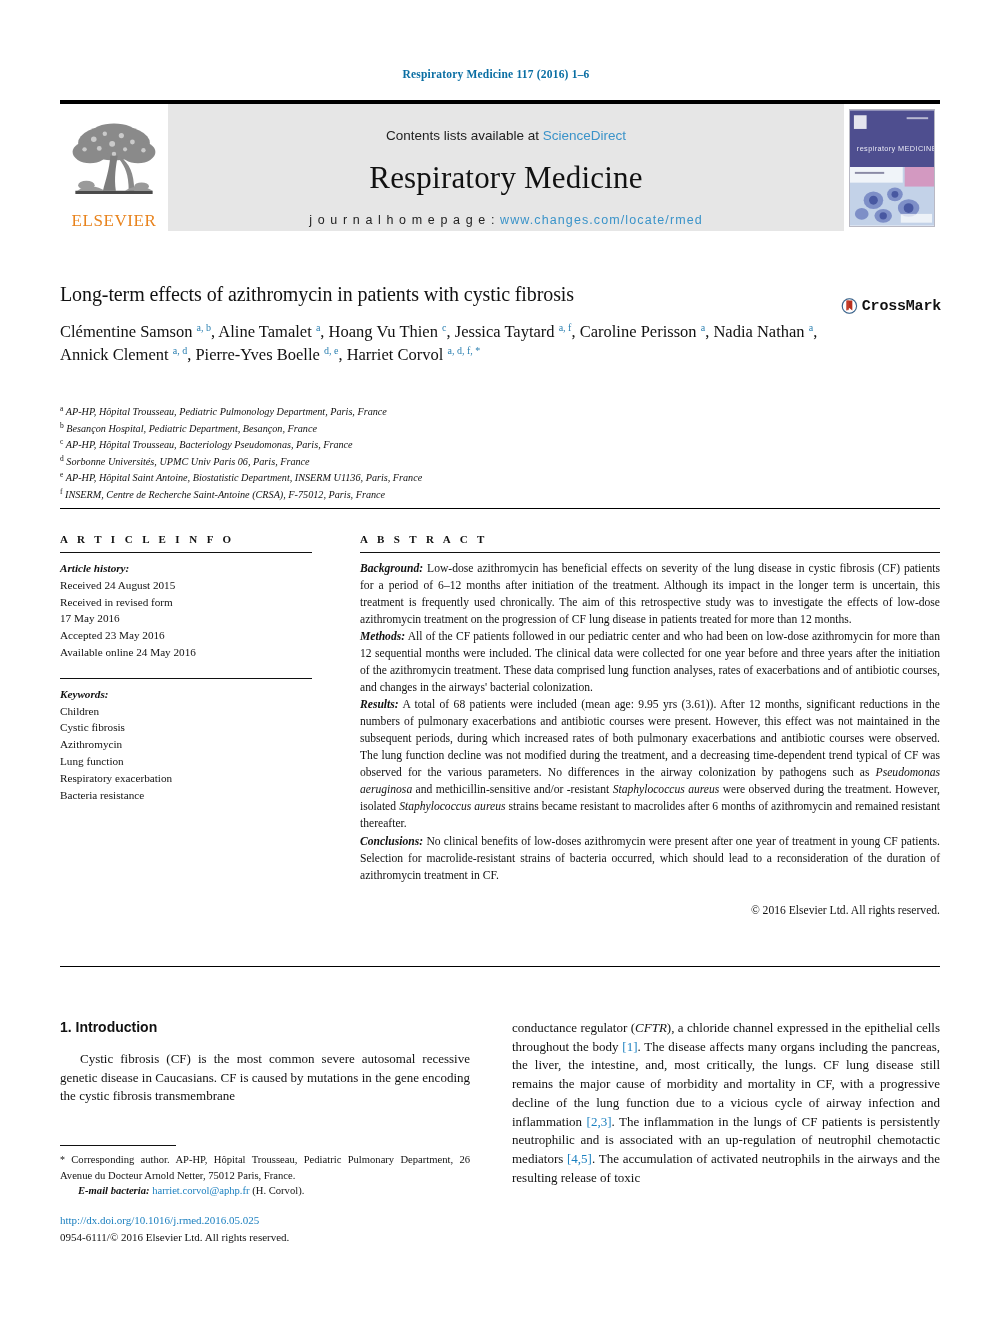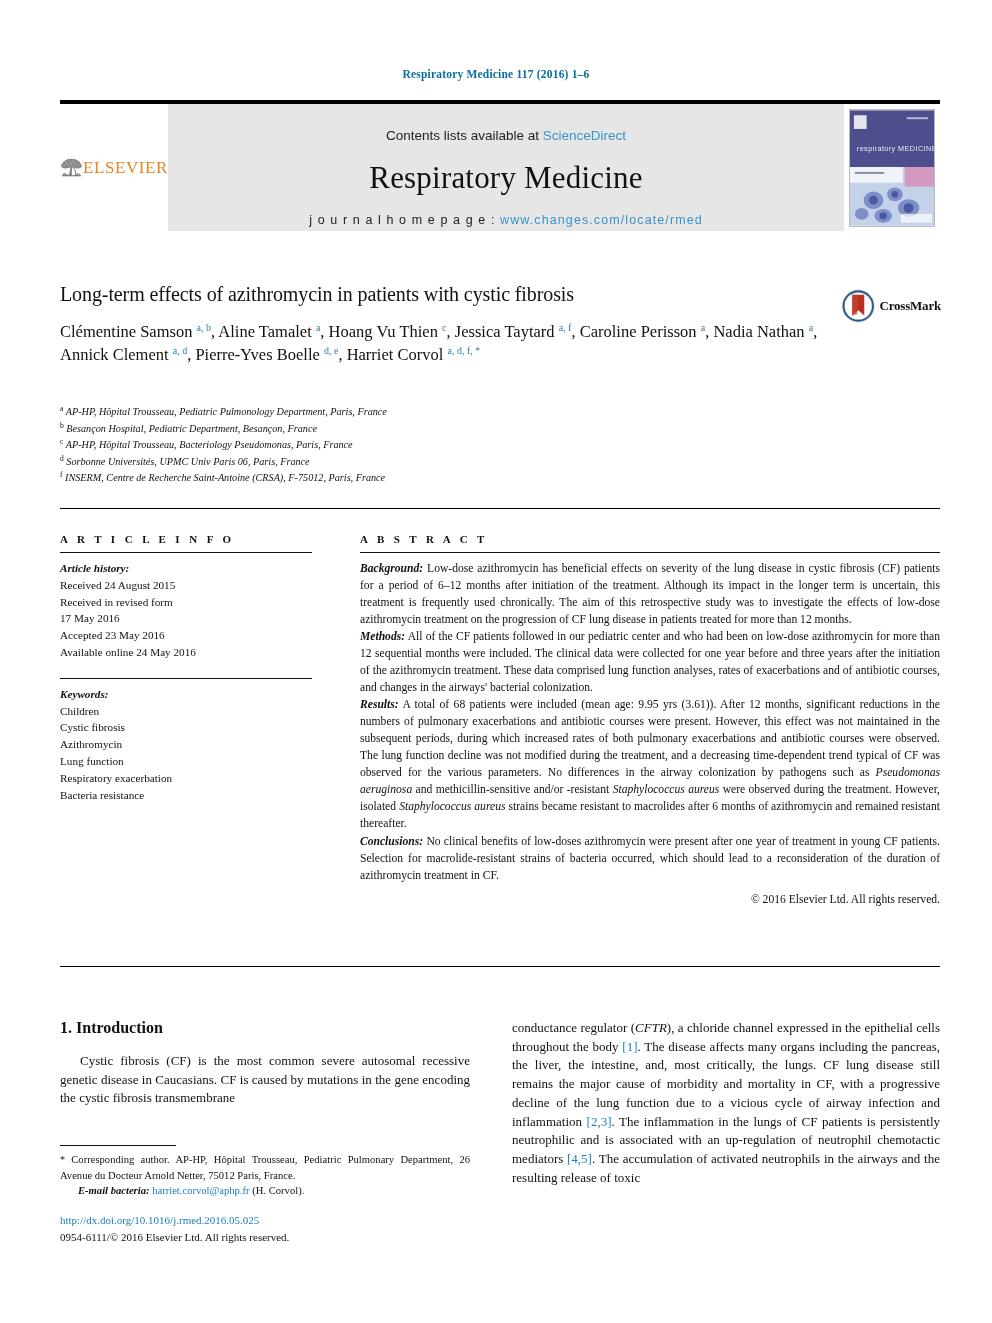--- a/index.html
+++ b/index.html
@@ -52,21 +52,21 @@
     display: flex;
     flex-direction: row;
     align-items: stretch;
     height: 127px;
   }
   .elsevier-logo {
     width: 108px;
     background: #fff;
     position: relative;
     display: flex;
-    flex-direction: row;
+    flex-direction: column;
     justify-content: flex-end;
     align-items: center;
     padding-bottom: 2px;
     box-sizing: border-box;
   }
   .elsevier-tree {
     width: 94px;
     height: 92px;
     margin-top: 4px;
   }
@@ -166,23 +166,23 @@
     height: 42px;
     display: flex;
     align-items: center;
     gap: 4px;
   }
   .crossmark-badge {
     width: 38px;
     height: 38px;
   }
   .crossmark-label {
-    font-family: Liberation Serif, serif;
+    font-family: Liberation Mono, monospace;
     font-weight: bold;
-    font-size: 13px;
+    font-size: 15px;
     color: #111;
     letter-spacing: -0.2px;
   }
 
   
   .affiliations {
     position: absolute;
     top: 404px;
     left: 60px;
     width: 700px;
@@ -259,21 +259,21 @@
     font-weight: bold;
   }
   .abstract-body i {
     font-style: italic;
   }
   .copyright {
     font-family: "Liberation Serif", serif;
     font-size: 11.6px;
     color: #111;
     text-align: right;
-    margin-top: 9px;
+    margin-top: 20px;
   }
 
   .sep-bottom {
     position: absolute;
     top: 966px;
     left: 60px;
     width: 880px;
     border-top: 1px solid #000;
   }
 
@@ -284,23 +284,23 @@
     left: 60px;
     width: 410px;
   }
   .body-right {
     position: absolute;
     top: 1019px;
     left: 512px;
     width: 428px;
   }
   .heading {
-    font-family: Liberation Serif, serif;
+    font-family: Liberation Sans, sans-serif;
     font-weight: bold;
-    font-size: 16px;
+    font-size: 14px;
     color: #111;
     margin: 0 0 15px 0;
   }
   .body-text {
     font-family: "Liberation Serif", serif;
     font-size: 13px;
     line-height: 1.44;
     color: #111;
     text-align: justify;
     margin: 0;
@@ -445,20 +445,21 @@
       <path d="M13 7 H19 V29.5 L13 31 Z" fill="#c9432f" opacity="0.7"></path>
     </svg>
     <span class="crossmark-label">CrossMark</span>
   </div>
 
   <div class="affiliations">
     <div><sup>a</sup> <span>AP-HP, Hôpital Trousseau, Pediatric Pulmonology Department, Paris, France</span></div>
     <div><sup>b</sup> <span>Besançon Hospital, Pediatric Department, Besançon, France</span></div>
     <div><sup>c</sup> <span>AP-HP, Hôpital Trousseau, Bacteriology Pseudomonas, Paris, France</span></div>
     <div><sup>d</sup> <span>Sorbonne Universités, UPMC Univ Paris 06, Paris, France</span></div>
+    <div><sup>e</sup> <span>AP-HP, Hôpital Saint Antoine, Biostatistic Department, INSERM U1136, Paris, France</span></div>
     <div><sup>f</sup> <span>INSERM, Centre de Recherche Saint-Antoine (CRSA), F-75012, Paris, France</span></div>
   </div>
 
   <div class="sep-top"></div>
   <div class="sep-bottom"></div>
 
   <div class="info-col">
     <div class="section-kicker">A R T I C L E   I N F O</div>
     <div class="thin-rule"></div>
     <div class="info-group">

